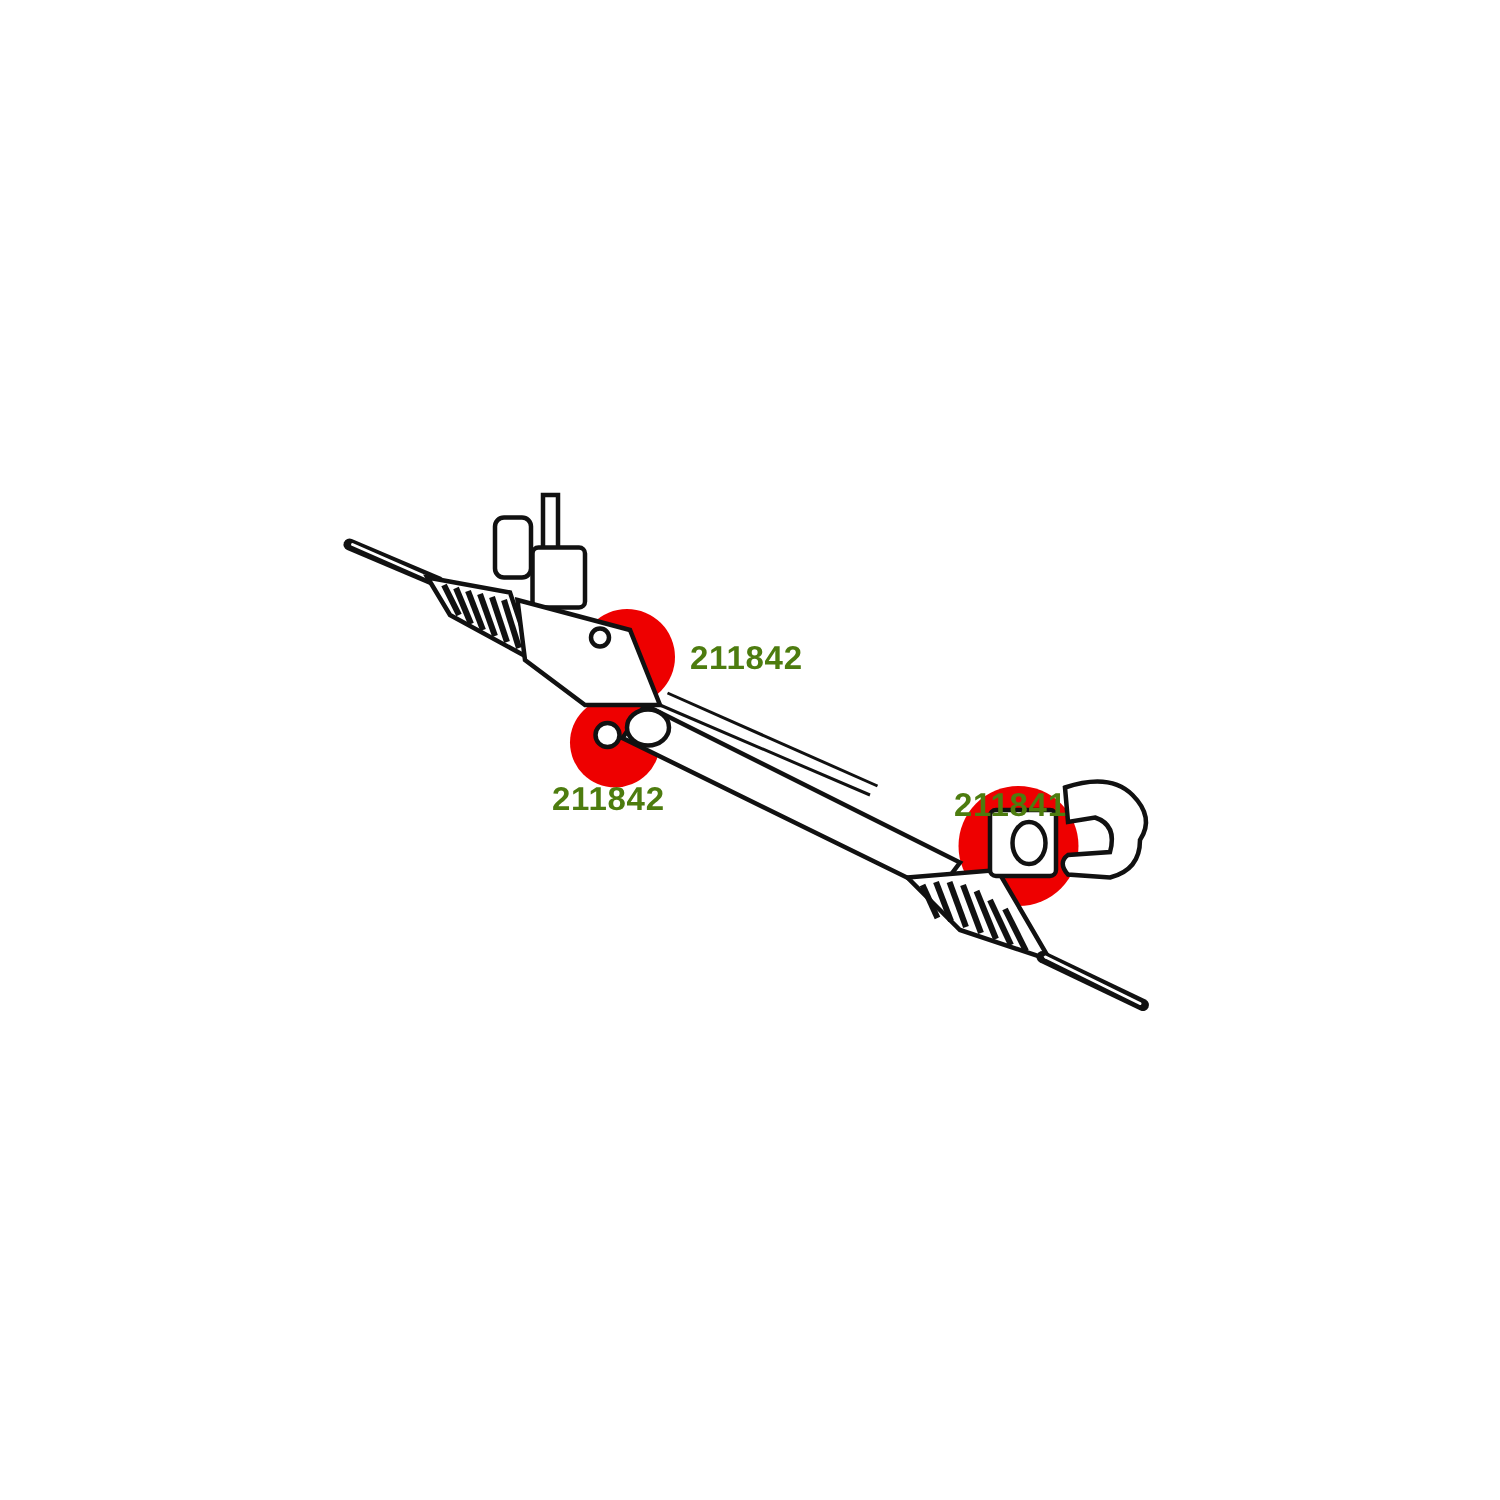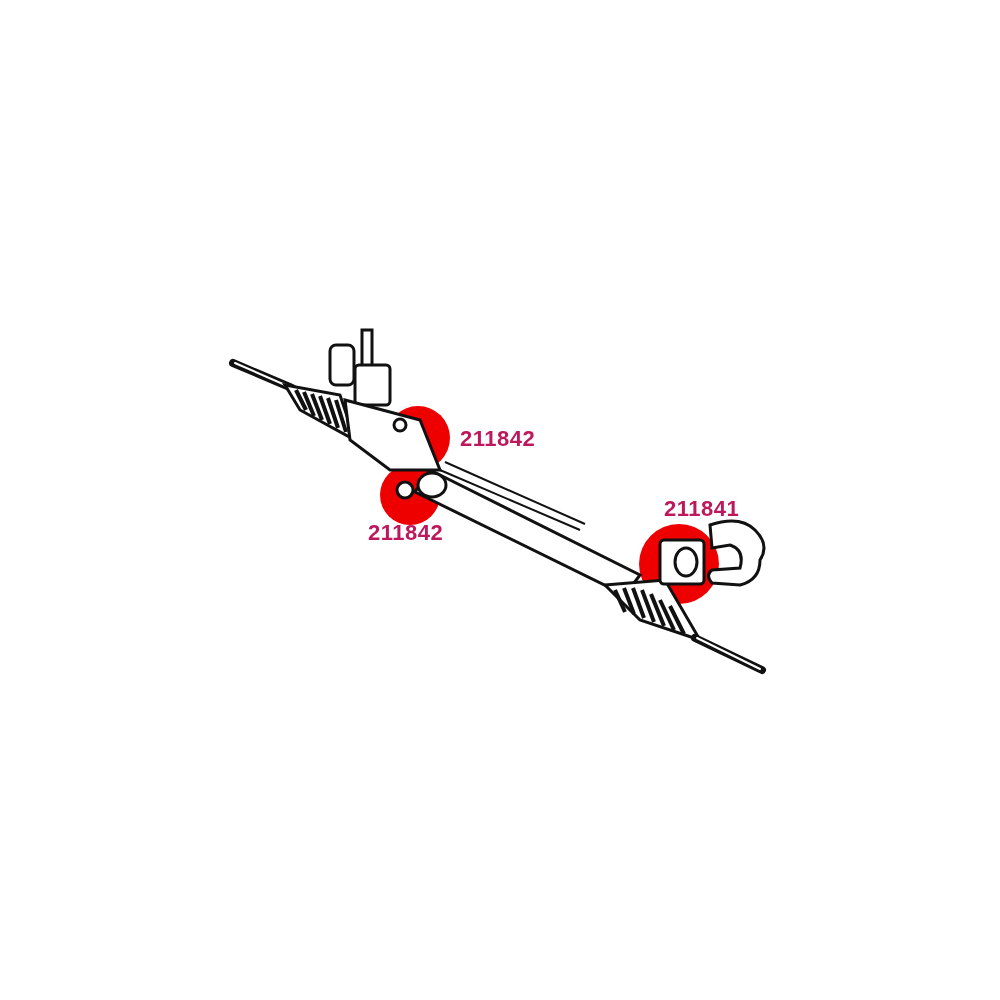--- a/index.html
+++ b/index.html
@@ -1,18 +1,18 @@
 <!DOCTYPE html>
 <html><head>
 <meta charset="utf-8">
 <style>
   html, body { margin: 0; padding: 0; background: #ffffff; }
   body { width: 1000px; height: 1000px; position: relative; overflow: hidden; font-family: "Liberation Sans", sans-serif; }
   #diagram { position: absolute; left: 0; top: 0; width: 1000px; height: 1000px; }
-  .label { position: absolute; font-weight: bold; font-size: 22px; color: #be185d; letter-spacing: 0.5px; font-family: "Liberation Sans", sans-serif; }
+  .label { position: absolute; font-weight: bold; font-size: 22px; color: #4d7c0f; letter-spacing: 0.5px; font-family: "Liberation Sans", sans-serif; }
 </style>
 </head>
 <body>
 
 <svg id="diagram" viewBox="0 0 1000 1000" xmlns="http://www.w3.org/2000/svg">
 
   <circle cx="418" cy="438" r="32" fill="#ee0000"></circle>
   <circle cx="410" cy="495" r="30" fill="#ee0000"></circle>
   <circle cx="679" cy="564" r="40" fill="#ee0000"></circle>
 
@@ -72,13 +72,13 @@
     <ellipse cx="686" cy="562" rx="11" ry="14"></ellipse>
   </g>
 
   <g stroke="#111" fill="#fff" stroke-width="3">
     <path d="M710,525 Q740,515 755,530 Q770,545 760,560 Q760,580 740,585 L712,583 Q705,575 712,570 L740,568 Q745,550 730,545 L712,548 Z"></path>
   </g>
 </svg>
 
 <div class="label" style="left:460px; top:426px;">211842</div>
 <div class="label" style="left:368px; top:520px;">211842</div>
-<div class="label" style="left:636px; top:496px;margin-left:28px;">211841</div>
+<div class="label" style="left:636px; top:524px;">211841</div>
 
 </body></html>

